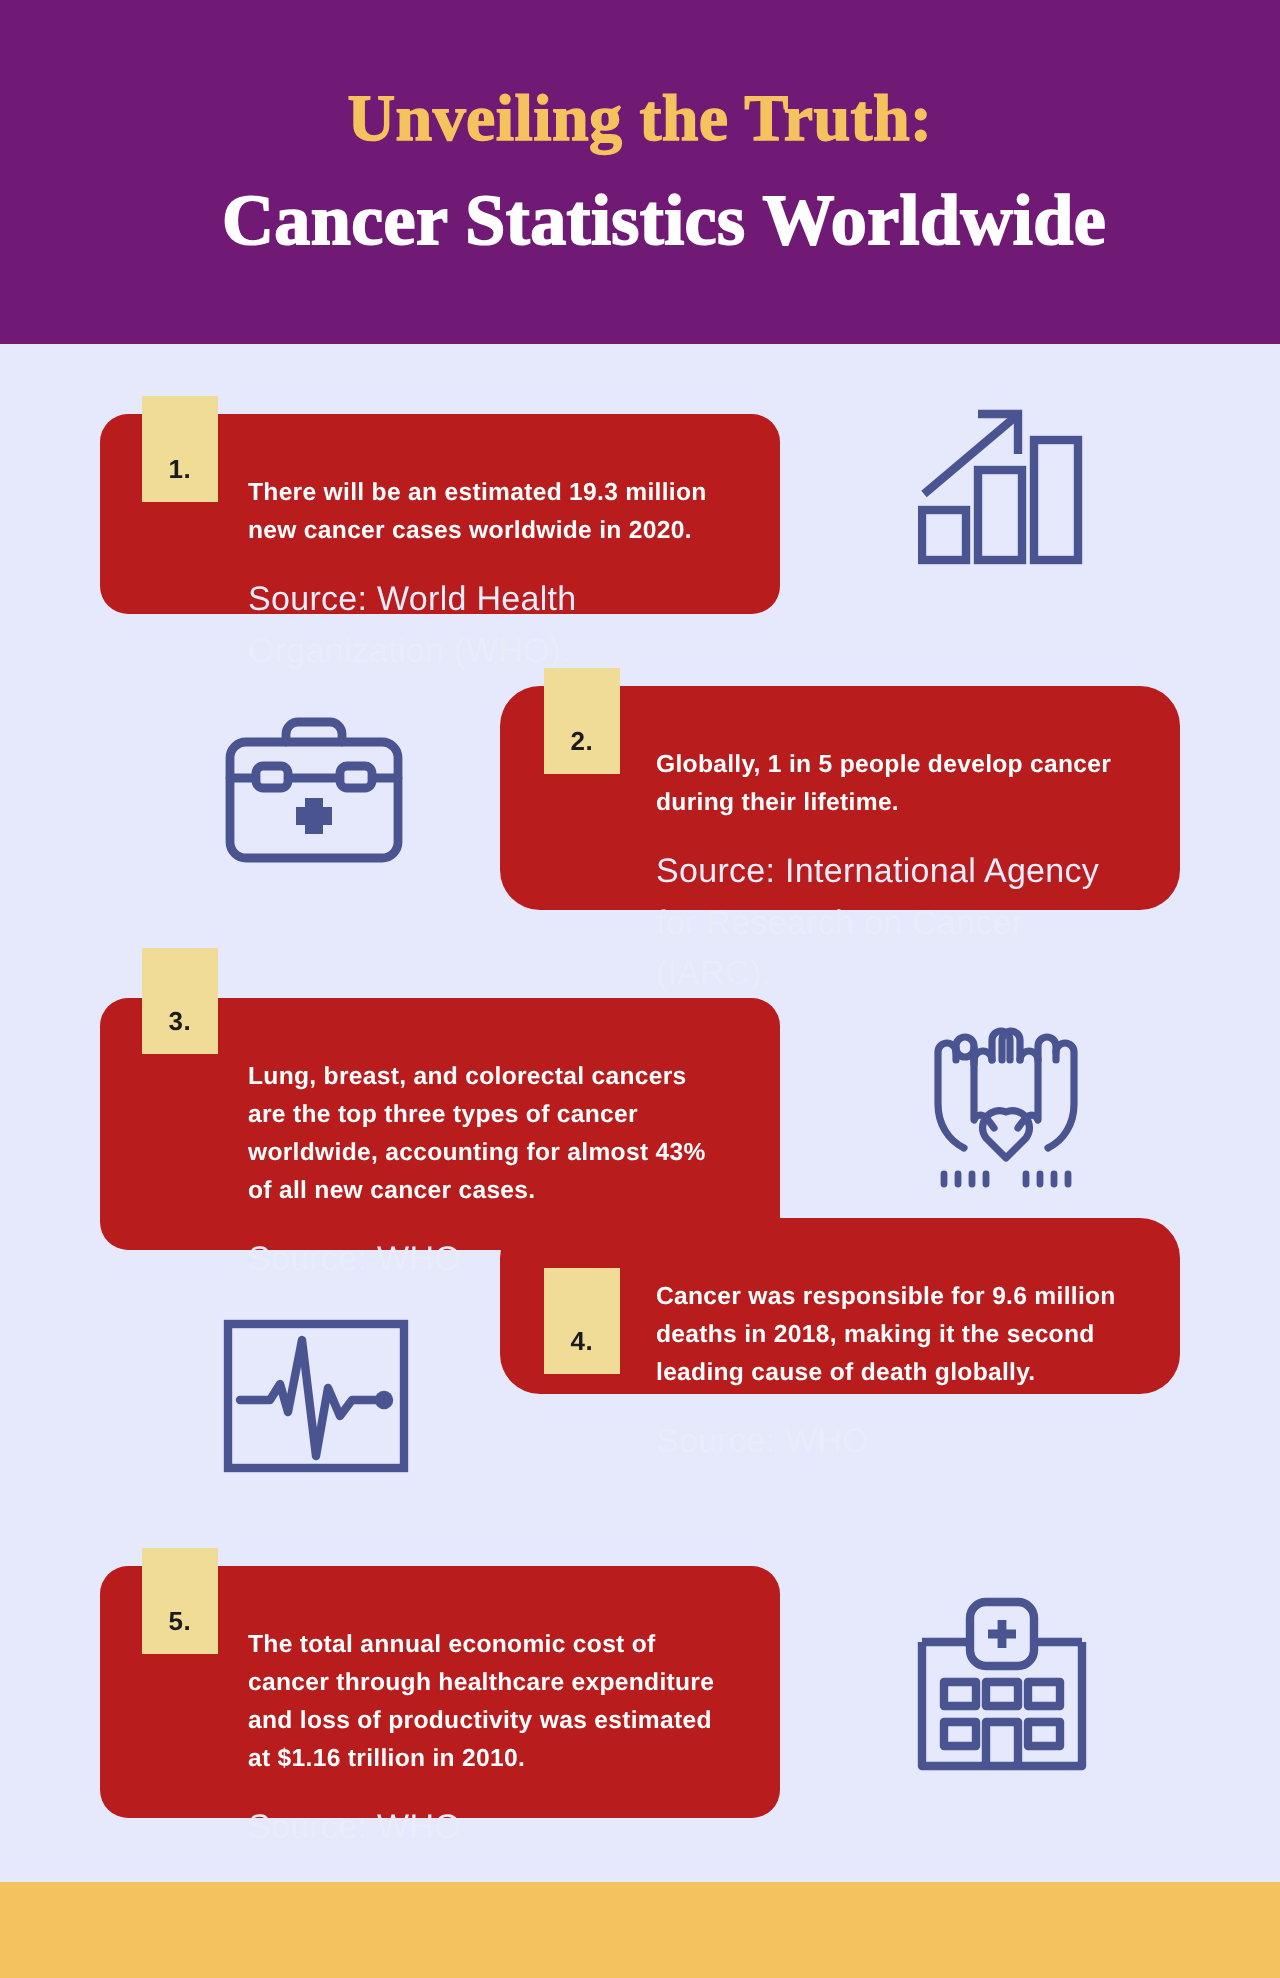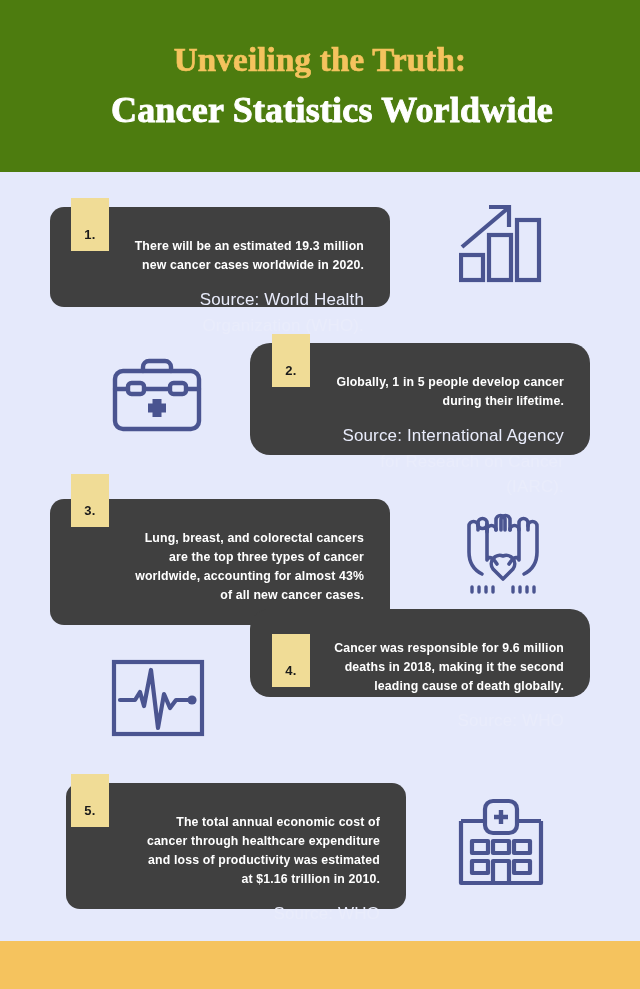--- a/index.html
+++ b/index.html
@@ -7,21 +7,21 @@
   body {
     background:#e5e9fb;
     font-family:"Liberation Sans", sans-serif;
     position:relative;
     overflow:hidden;
   }
 
   
   .header {
     position:absolute; left:0; top:0; width:640px; height:172px;
-    background:#4d7c0f;
+    background:#701a75;
     display:flex; flex-direction:column;
     align-items:center; justify-content:center;
   }
   .title-line1 {
     font-family:"Liberation Serif", serif;
     font-weight:bold;
     font-size:33px;
     color:#f5c35e;
     letter-spacing:0.2px;
     line-height:1.1;
@@ -36,24 +36,23 @@
     letter-spacing:0.2px;
     line-height:1.12;
     text-align:left;
     margin-top:12px;
     margin-left:24px;
     -webkit-text-stroke:0.9px #ffffff;
   }
 
   .card {
     position:absolute;
-    background:#404040;
+    background:#b91c1c;
     border-radius:14px;
     padding:30px 26px 20px 74px;
-    text-align:right;
   }
   .card.right-side { padding-left:78px;border-radius:20px; }
 
   .card-fact {
     color:#ffffff;
     font-size:12.3px;
     font-weight:bold;
     line-height:1.55;
     letter-spacing:0.15px;
   }
@@ -178,21 +177,21 @@
 <div class="tag" style="left:272px; top:634px;">4.</div>
 
 <div class="icon-box" style="left:110px; top:658px; width:96px; height:80px;">
   <svg width="96" height="80" viewBox="0 0 96 80">
     <rect x="4" y="4" width="88" height="72" fill="none" stroke="#4a5490" stroke-width="4.2"></rect>
     <polyline points="10,42 25,42 30,34 34,48 41,12 48,70 54,36 60,50 66,42 80,42" fill="none" stroke="#4a5490" stroke-width="4.2" stroke-linejoin="round" stroke-linecap="round"></polyline>
     <circle cx="82" cy="42" r="4.6" fill="#4a5490"></circle>
   </svg>
 </div>
 
-<div class="card" style="left:66px; top:783px; width:340px; height:126px;">
+<div class="card" style="left:50px; top:783px; width:340px; height:126px;">
   <div class="card-fact">The total annual economic cost of cancer through healthcare expenditure and loss of productivity was estimated at $1.16 trillion in 2010.</div>
   <div class="card-source">Source: WHO</div>
 </div>
 <div class="tag" style="left:71px; top:774px;">5.</div>
 
 <div class="icon-box" style="left:455px; top:797px; width:92px; height:90px;">
   <svg width="92" height="90" viewBox="0 0 92 90">
     <g fill="none" stroke="#4a5490" stroke-width="4.2" stroke-linejoin="round">
       <path d="M6 24 h22 M64 24 h22 M6 24 v62 h80 v-62"></path>
       <rect x="30" y="4" width="32" height="32" rx="8"></rect>

